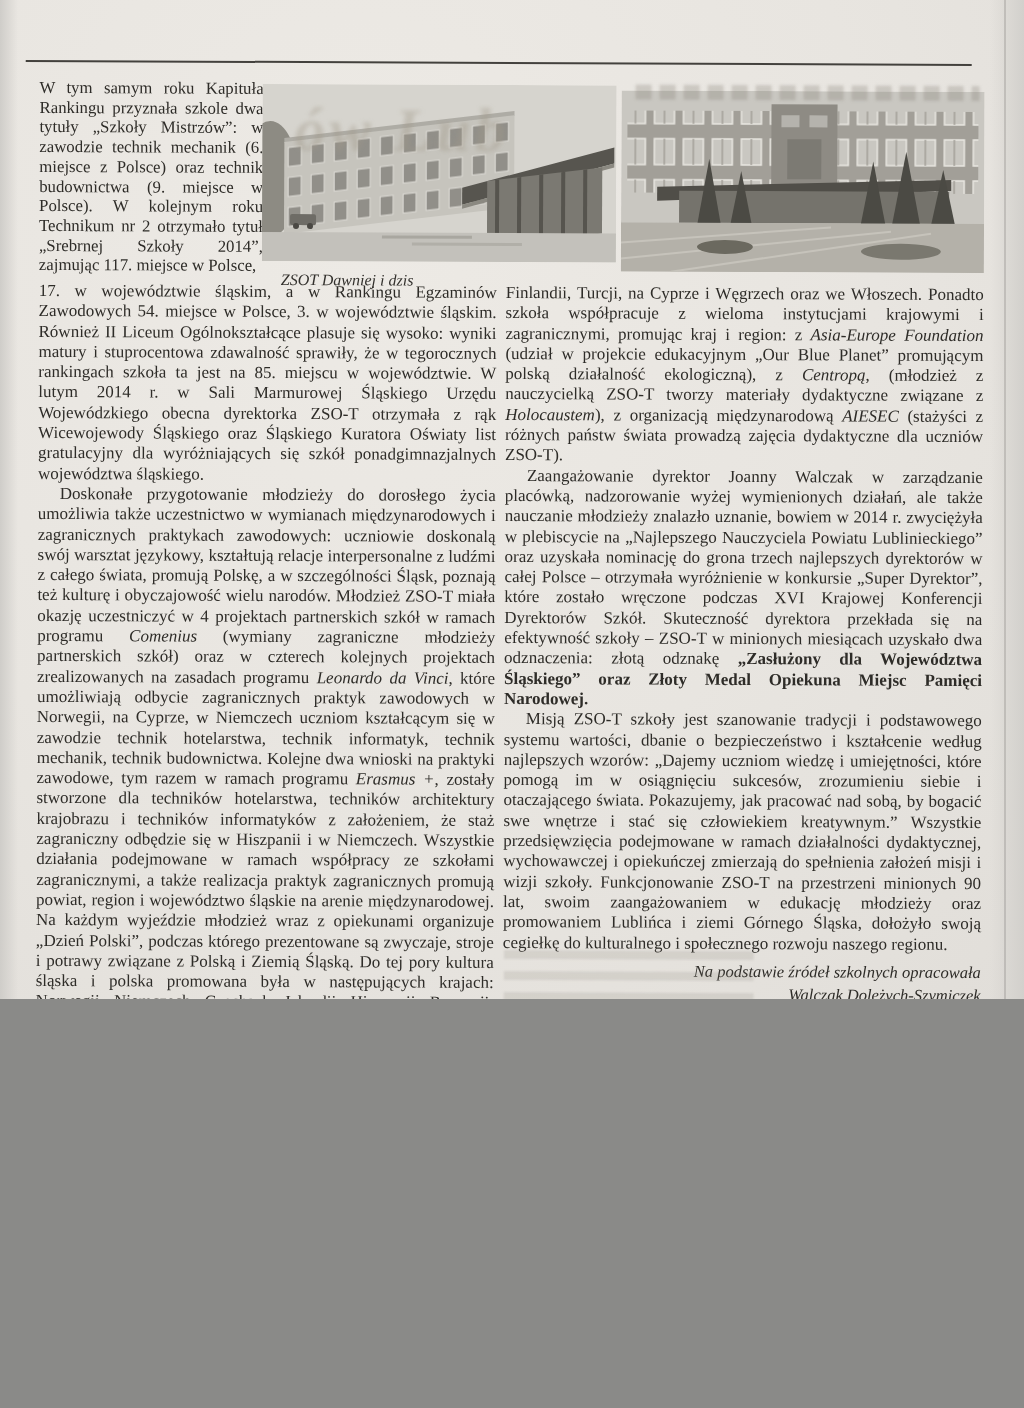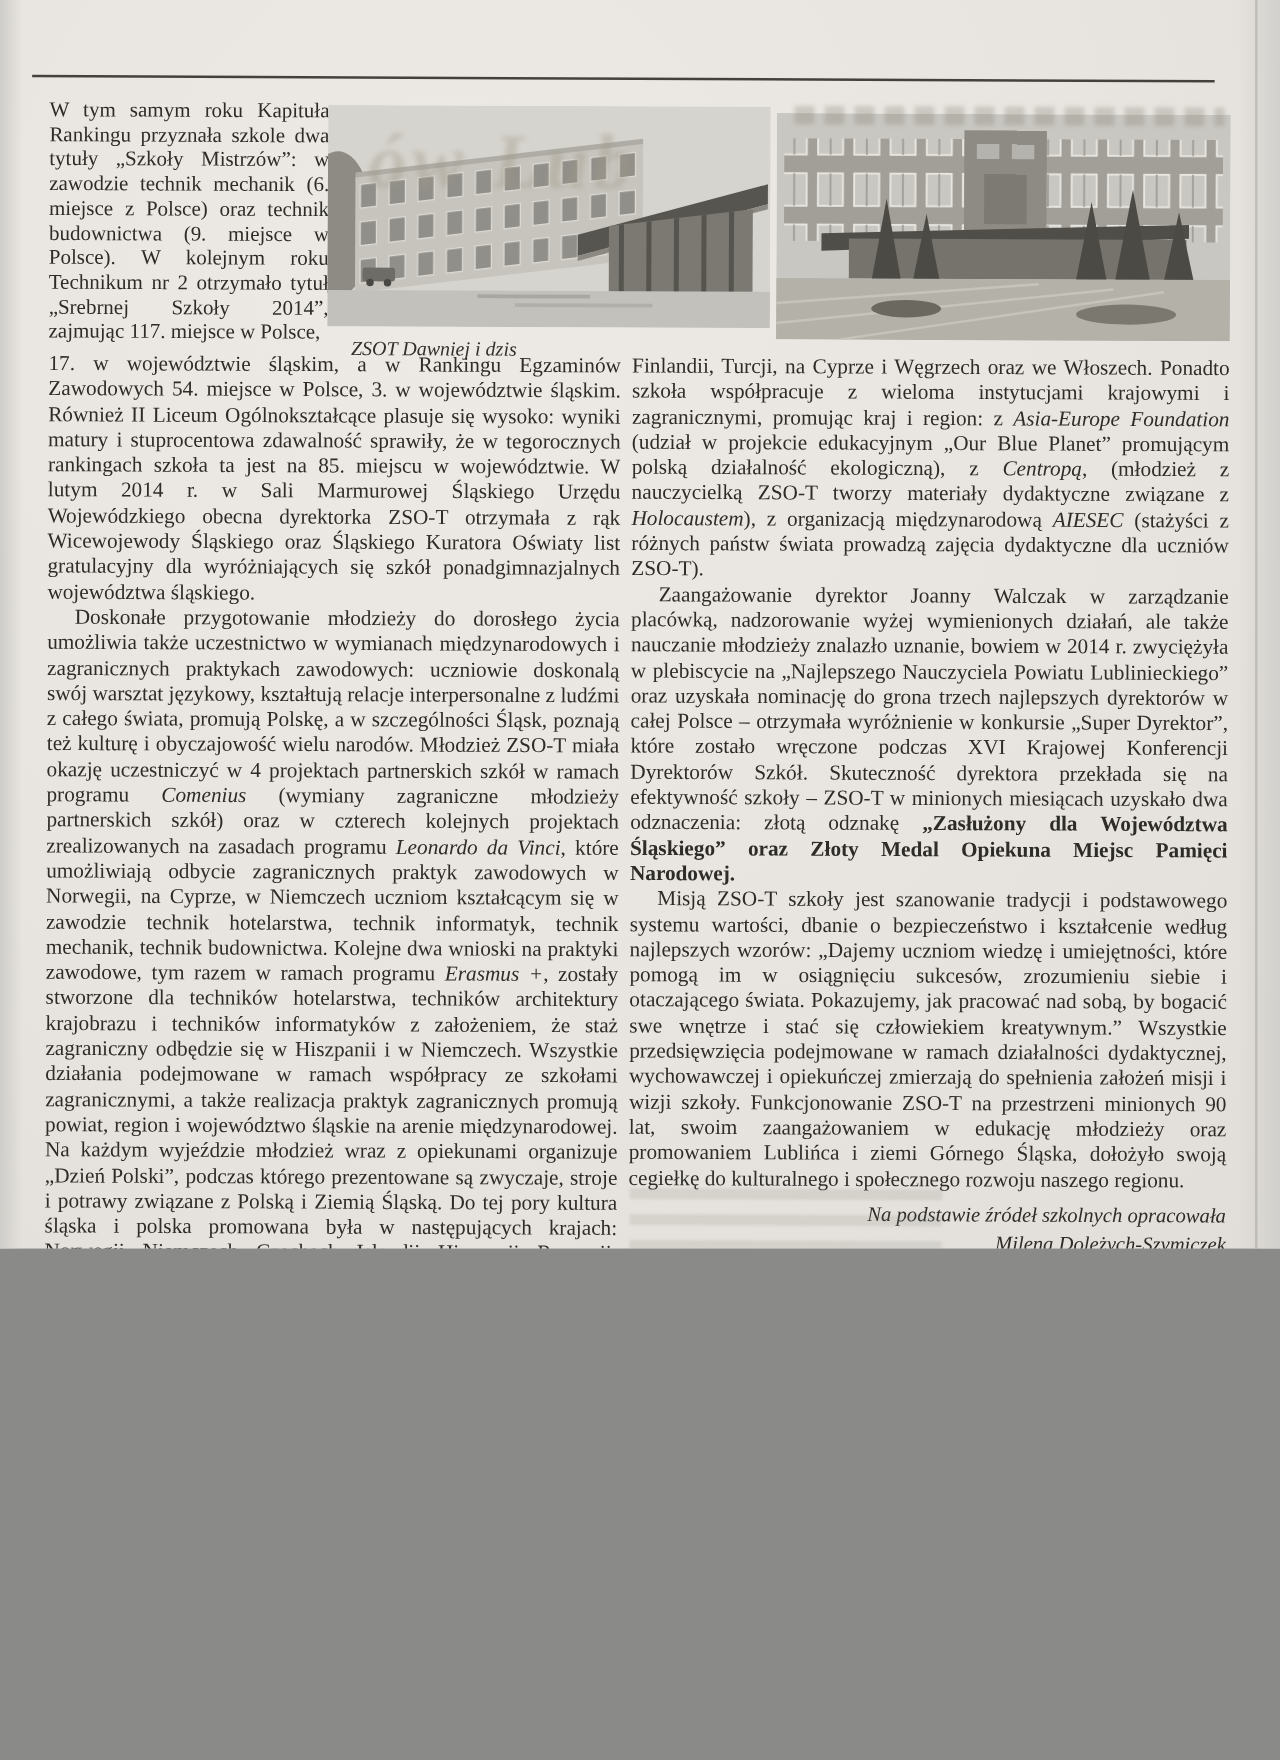--- a/index.html
+++ b/index.html
@@ -148,21 +148,21 @@
       <p>17. w województwie śląskim, a w Rankingu Egzaminów Zawodowych 54. miejsce w Polsce, 3. w województwie śląskim. Również II Liceum Ogólnokształcące plasuje się wysoko: wyniki matury i stuprocentowa zdawalność sprawiły, że w tegorocznych rankingach szkoła ta jest na 85. miejscu w województwie. W lutym 2014 r. w Sali Marmurowej Śląskiego Urzędu Wojewódzkiego obecna dyrektorka ZSO-T otrzymała z rąk Wicewojewody Śląskiego oraz Śląskiego Kuratora Oświaty list gratulacyjny dla wyróżniających się szkół ponadgimnazjalnych województwa śląskiego.</p>
       <p class="indent"><span>Doskonałe przygotowanie młodzieży do dorosłego życia umożliwia także uczestnictwo w wymianach międzynarodowych i zagranicznych praktykach zawodowych: uczniowie doskonalą swój warsztat językowy, kształtują relacje interpersonalne z ludźmi z całego świata, promują Polskę, a w szczególności Śląsk, poznają też kulturę i obyczajowość wielu narodów. Młodzież ZSO-T miała okazję uczestniczyć w 4 projektach partnerskich szkół w ramach programu </span><span style="font-style: italic;">Comenius</span><span> (wymiany zagraniczne młodzieży partnerskich szkół) oraz w czterech kolejnych projektach zrealizowanych na zasadach programu </span><span style="font-style: italic;">Leonardo da Vinci</span><span>, które umożliwiają odbycie zagranicznych praktyk zawodowych w Norwegii, na Cyprze, w Niemczech uczniom kształcącym się w zawodzie technik hotelarstwa, technik informatyk, technik mechanik, technik budownictwa. Kolejne dwa wnioski na praktyki zawodowe, tym razem w ramach programu </span><span style="font-style: italic;">Erasmus +</span><span>, zostały stworzone dla techników hotelarstwa, techników architektury krajobrazu i techników informatyków z założeniem, że staż zagraniczny odbędzie się w Hiszpanii i w Niemczech. Wszystkie działania podejmowane w ramach współpracy ze szkołami zagranicznymi, a także realizacja praktyk zagranicznych promują powiat, region i województwo śląskie na arenie międzynarodowej. Na każdym wyjeździe młodzież wraz z opiekunami organizuje „Dzień Polski”, podczas którego prezentowane są zwyczaje, stroje i potrawy związane z Polską i Ziemią Śląską. Do tej pory kultura śląska i polska promowana była w następujących krajach: Norwegii, Niemczech, Czechach, Islandii, Hiszpanii, Rumunii, Grecji,</span></p>
     </div>
 
     <div class="col col-right">
       <p><span>Finlandii, Turcji, na Cyprze i Węgrzech oraz we Włoszech. Ponadto szkoła współpracuje z wieloma instytucjami krajowymi i zagranicznymi, promując kraj i region: z </span><span style="font-style: italic;">Asia-Europe Foundation</span><span> (udział w projekcie edukacyjnym „Our Blue Planet” promującym polską działalność ekologiczną), z </span><span style="font-style: italic;">Centropą</span><span>, (młodzież z nauczycielką ZSO-T tworzy materiały dydaktyczne związane z </span><span style="font-style: italic;">Holocaustem</span><span>), z organizacją międzynarodową </span><span style="font-style: italic;">AIESEC</span><span> (stażyści z różnych państw świata prowadzą zajęcia dydaktyczne dla uczniów ZSO-T).</span></p>
       <p class="indent"><span>Zaangażowanie dyrektor Joanny Walczak w zarządzanie placówką, nadzorowanie wyżej wymienionych działań, ale także nauczanie młodzieży znalazło uznanie, bowiem w 2014 r. zwyciężyła w plebiscycie na „Najlepszego Nauczyciela Powiatu Lublinieckiego” oraz uzyskała nominację do grona trzech najlepszych dyrektorów w całej Polsce – otrzymała wyróżnienie w konkursie „Super Dyrektor”, które zostało wręczone podczas XVI Krajowej Konferencji Dyrektorów Szkół. Skuteczność dyrektora przekłada się na efektywność szkoły – ZSO-T w minionych miesiącach uzyskało dwa odznaczenia: złotą odznakę </span><span style="font-weight: bold;">„Zasłużony dla Województwa Śląskiego” oraz Złoty Medal Opiekuna Miejsc Pamięci Narodowej.</span></p>
       <p class="indent">Misją ZSO-T szkoły jest szanowanie tradycji i podstawowego systemu wartości, dbanie o bezpieczeństwo i kształcenie według najlepszych wzorów: „Dajemy uczniom wiedzę i umiejętności, które pomogą im w osiągnięciu sukcesów, zrozumieniu siebie i otaczającego świata. Pokazujemy, jak pracować nad sobą, by bogacić swe wnętrze i stać się człowiekiem kreatywnym.” Wszystkie przedsięwzięcia podejmowane w ramach działalności dydaktycznej, wychowawczej i opiekuńczej zmierzają do spełnienia założeń misji i wizji szkoły. Funkcjonowanie ZSO-T na przestrzeni minionych 90 lat, swoim zaangażowaniem w edukację młodzieży oraz promowaniem Lublińca i ziemi Górnego Śląska, dołożyło swoją cegiełkę do kulturalnego i społecznego rozwoju naszego regionu.</p>
       <p class="byline">
         <span>Na podstawie źródeł szkolnych opracowała</span><br>
-        <span>Milena Doleżych-Szymiczek</span>
+        <span>Walczak Doleżych-Szymiczek</span>
       </p>
     </div>
 
     <div class="ghost g-mid"></div>
 
     <figure class="photo photo-bl">
       <svg viewBox="0 0 420 258" preserveAspectRatio="none">
         <defs>
           <linearGradient id="st" x1="0" y1="0" x2="1" y2="0">
             <stop offset="0" stop-color="#8a8882"></stop>

